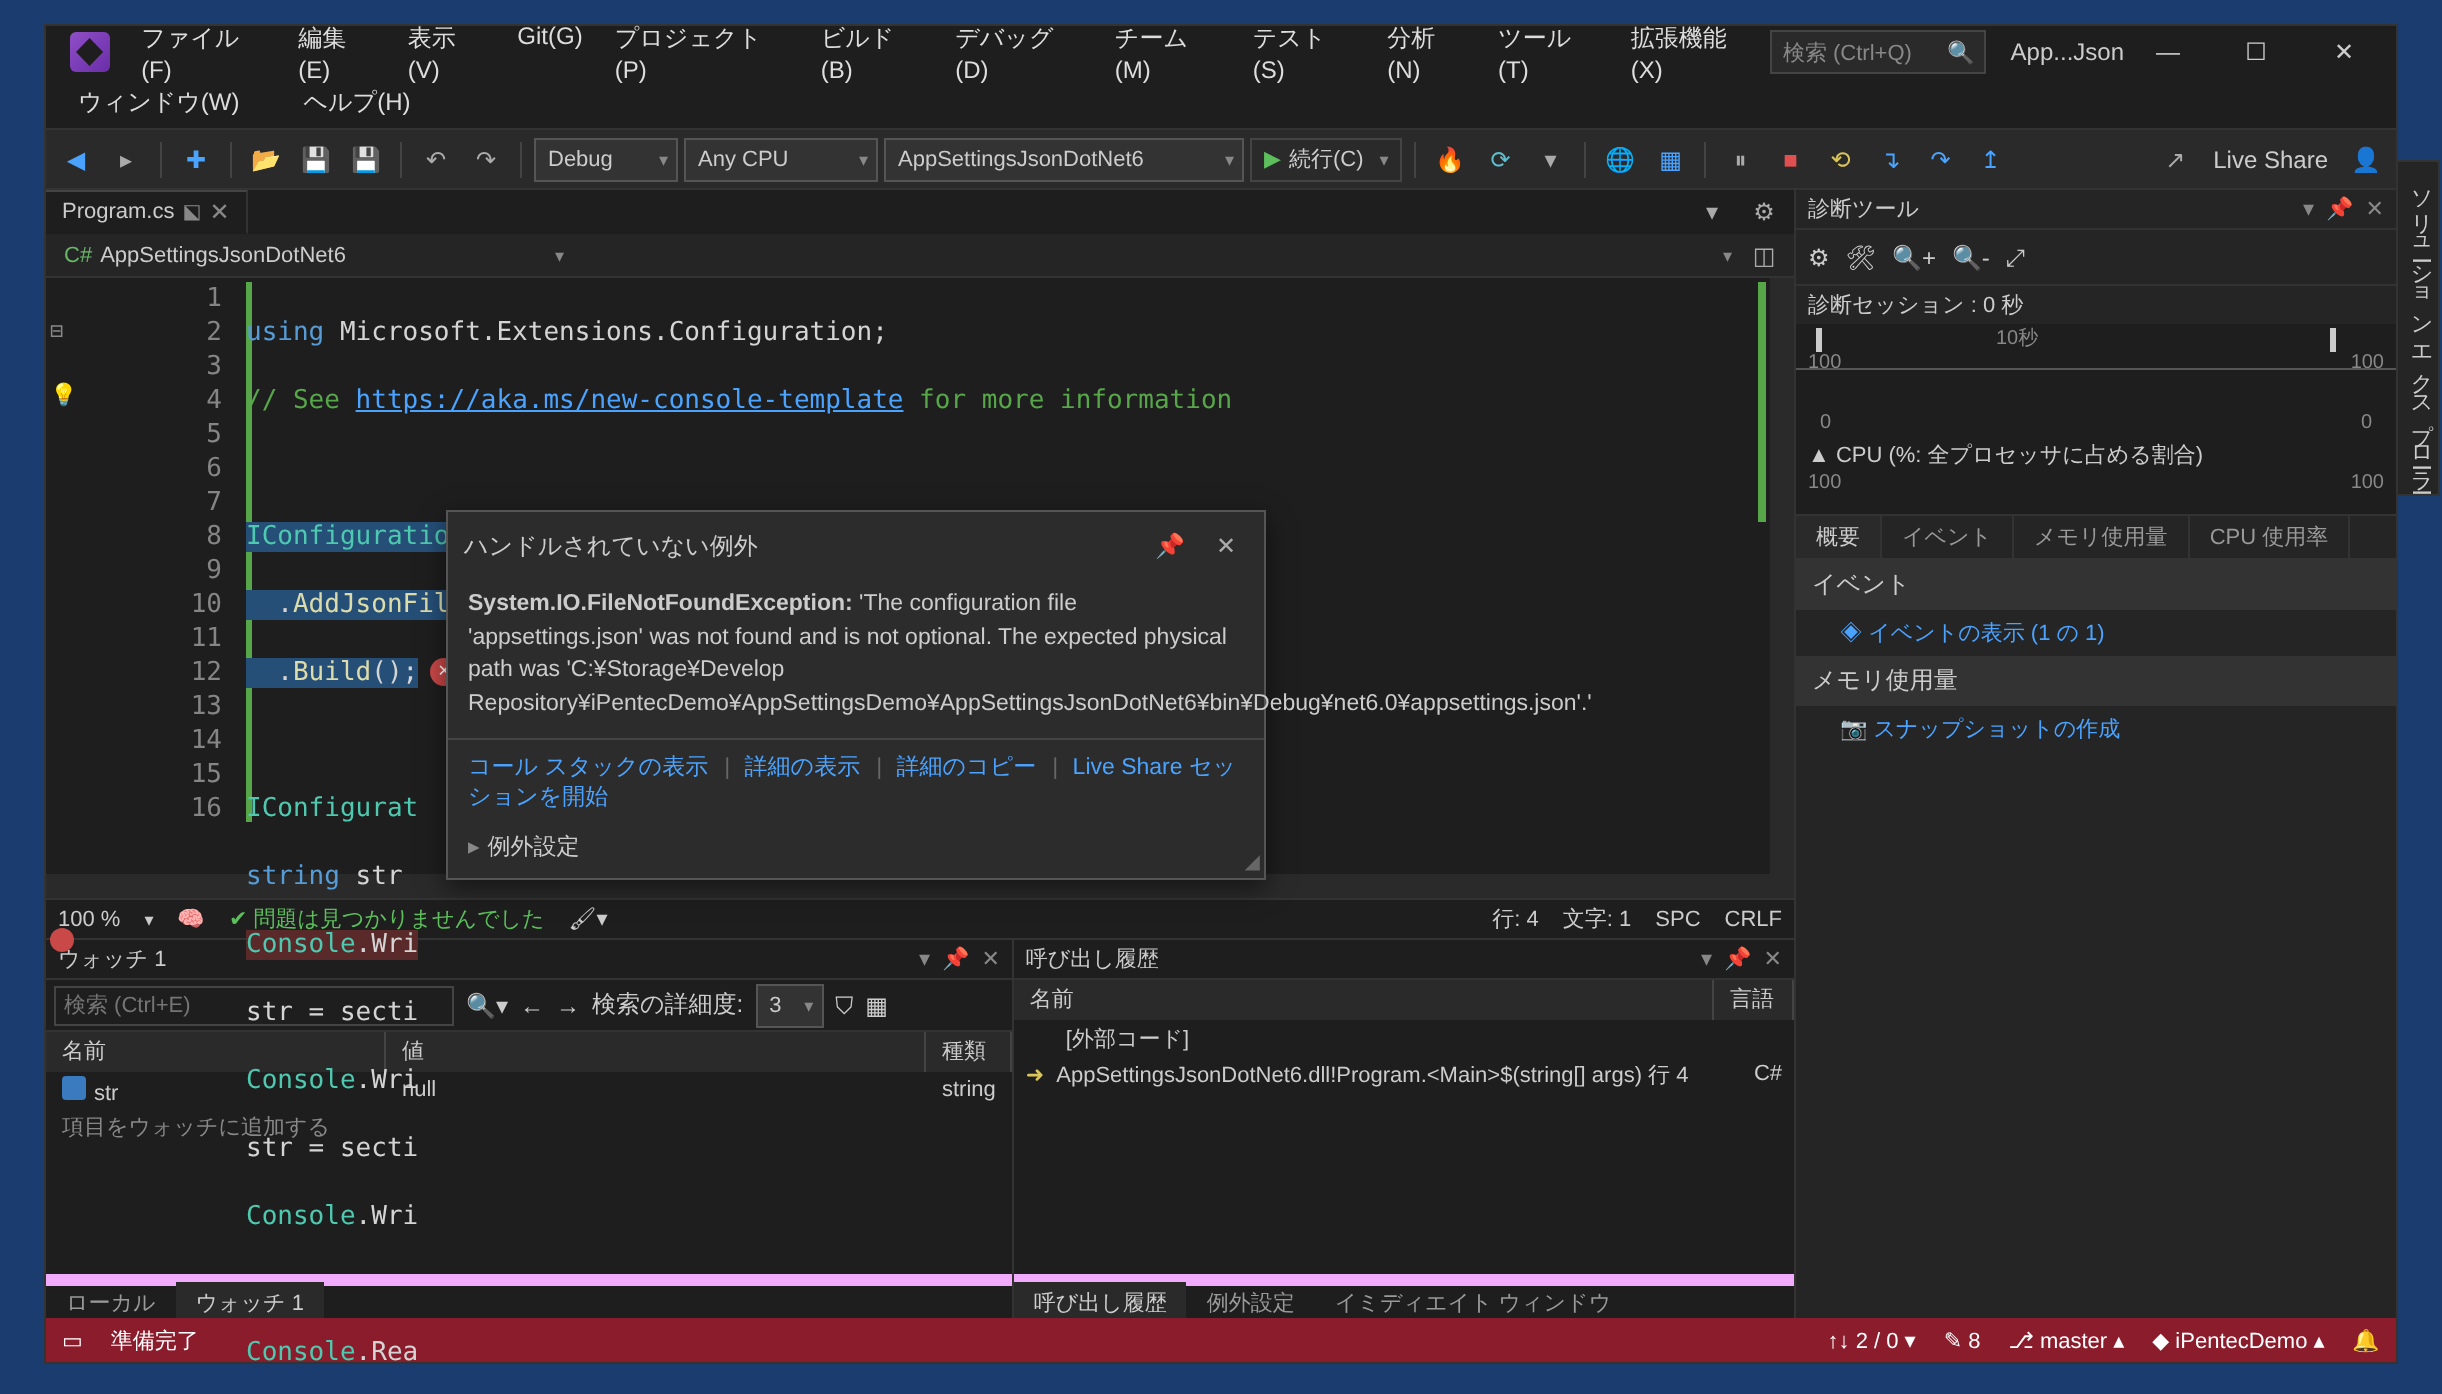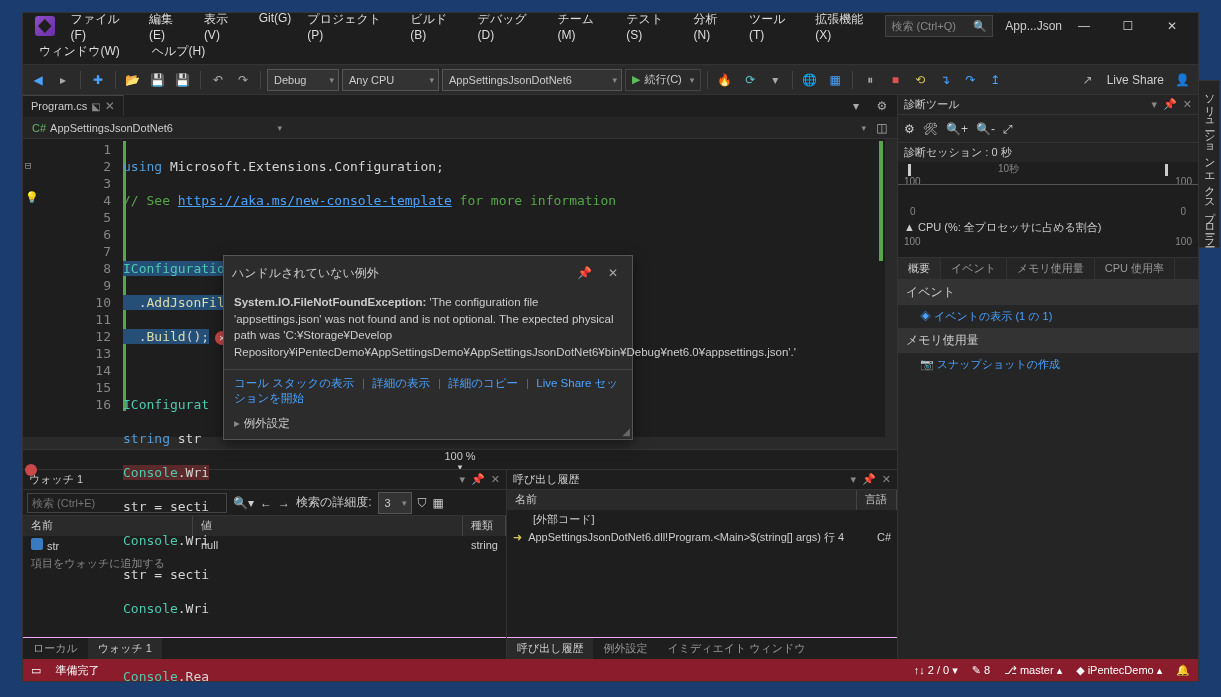--- a/index.html
+++ b/index.html
@@ -52,35 +52,35 @@
   .exc-popup { position:absolute; top:116px; left:200px; width:410px; background:#2c2c2c; border:1px solid #555; box-shadow:0 4px 12px rgba(0,0,0,0.5); font-size:12px; color:#ccc; font-family:"Yu Gothic UI",sans-serif;}
   .exc-head{padding:6px 8px; display:flex; align-items:center; gap:6px;}
   .exc-head .pin{margin-left:auto;}
   .exc-body{padding:4px 10px 8px 10px; font-size:11.5px; line-height:1.45;}
   .exc-links{padding:6px 10px; font-size:11.5px; border-top:1px solid #444;}
   .exc-links a{color:#4aa3ff; margin-right:4px;}
   .exc-links .sep{color:#666; margin:0 4px;}
   .exc-sub{padding:4px 10px 8px 10px; font-size:11.5px;}
   .exc-sub .tri{color:#888; margin-right:4px;}
   .exc-grip{position:absolute;right:2px;bottom:2px;font-size:10px;color:#666;}
-  .editor-status { height:20px; background:#1e1e1e; border-top:1px solid #333; display:flex; align-items:center; padding:0 6px; gap:0; font-size:11px;flex-direction:column;}
+  .editor-status { height:20px; background:#1e1e1e; border-top:1px solid #333; display:flex; align-items:center; padding:0 6px; gap:12px; font-size:11px;}
   .status-ok{color:#5cbf5c;}
   .bottom-panels { height:190px; display:flex; border-top:1px solid #333;}
   .watch-panel { flex:1; display:flex; flex-direction:column; border-right:1px solid #333; background:#1e1e1e;}
   .call-panel { flex:1; display:flex; flex-direction:column; background:#1e1e1e;}
   .panel-head { height:20px; background:#1e1e1e; border-bottom:1px solid #333; display:flex; align-items:center; padding:0 6px; font-size:11px;}
   .panel-tools{margin-left:auto; display:flex; gap:6px; color:#888;}
   .watch-search{height:26px; display:flex; align-items:center; padding:0 4px; gap:6px; border-bottom:1px solid #333;}
   .watch-search input{flex:0 0 200px; height:20px; background:#1e1e1e; border:1px solid #444; color:#ccc; padding:0 4px; font-size:11px;}
   .table-head{height:20px; background:#2a2a2a; display:flex; font-size:11px;}
   .table-head>div{padding:2px 8px; border-right:1px solid #444;}
   .watch-row{height:18px; display:flex; font-size:11px; align-items:center;}
   .watch-row>div{padding:0 8px;}
   .watch-row.var .icon{width:12px;height:12px;background:#3a7abf;border-radius:2px;margin-right:4px;display:inline-block;}
-  .panel-tabs{height:22px; border-top:1px solid #f0abfc; display:flex; align-items:center;}
+  .panel-tabs{height:22px; border-top:6px solid #f0abfc; display:flex; align-items:center;}
   .ptab{padding:3px 10px; font-size:11px; color:#999;}
   .ptab.active{background:#2a2a2a;color:#ccc;}
   .call-row{height:18px; display:flex; align-items:center; font-size:11px; padding:0 6px; gap:6px;}
   .call-row .arrow{color:#d9c559;}
   .diag-head{height:20px; display:flex; align-items:center; padding:0 6px; font-size:11px; border-bottom:1px solid #333;}
   .diag-toolbar{height:28px; display:flex; align-items:center; padding:0 6px; gap:8px; border-bottom:1px solid #333;}
   .diag-chart{height:96px; background:#1e1e1e; position:relative; border-bottom:1px solid #333;}
   .diag-label{position:absolute; font-size:10px; color:#888;}
   .diag-line{position:absolute; background:#555; height:1px;}
   .diag-tabs{height:22px; display:flex; border-bottom:1px solid #333;}

